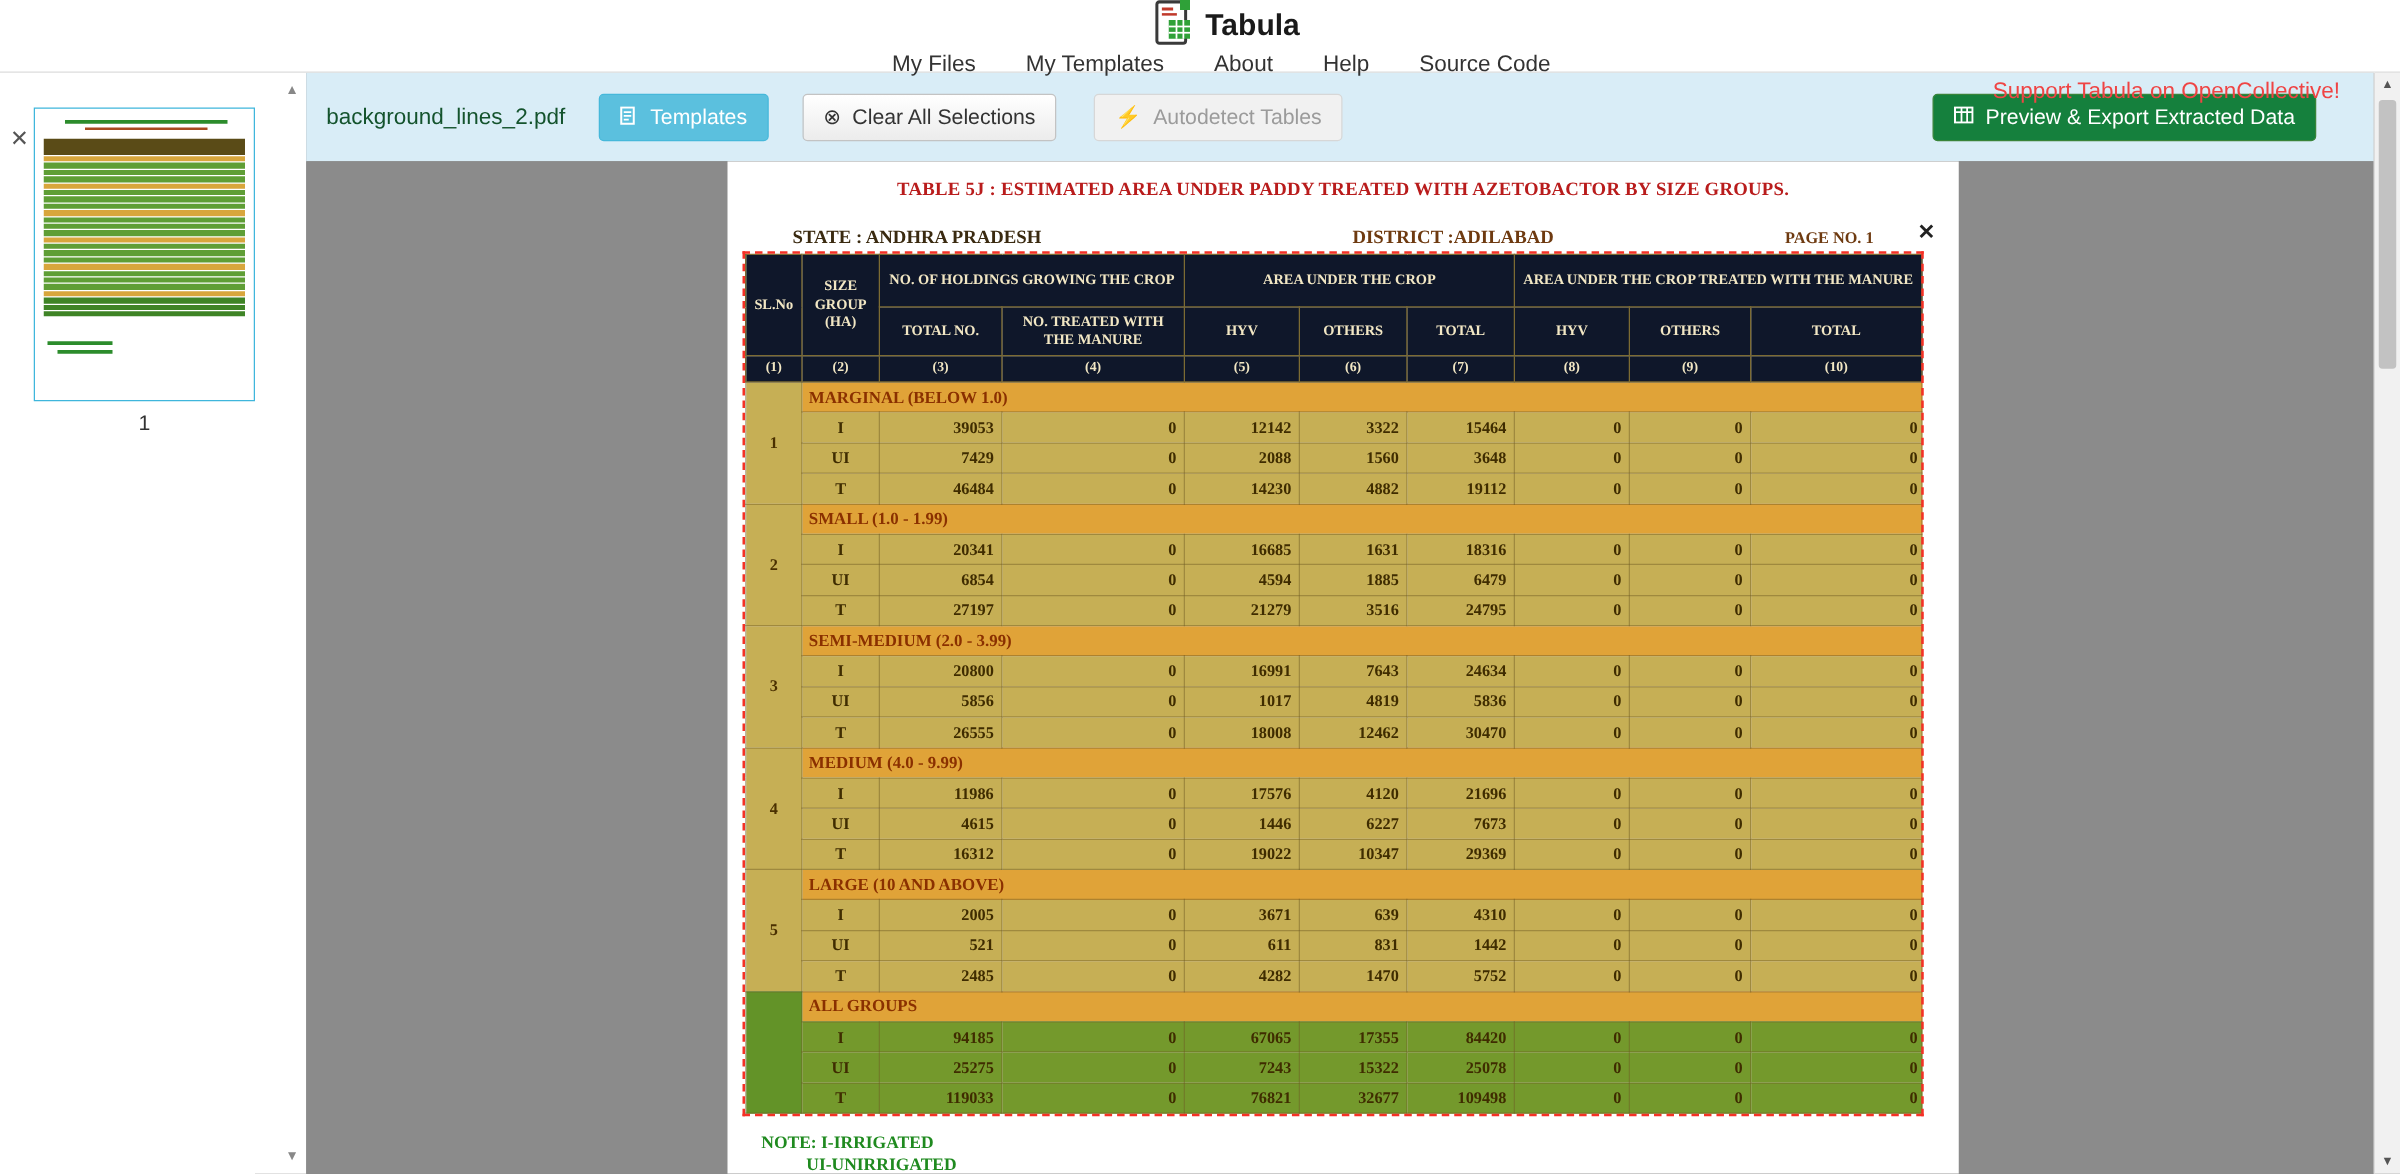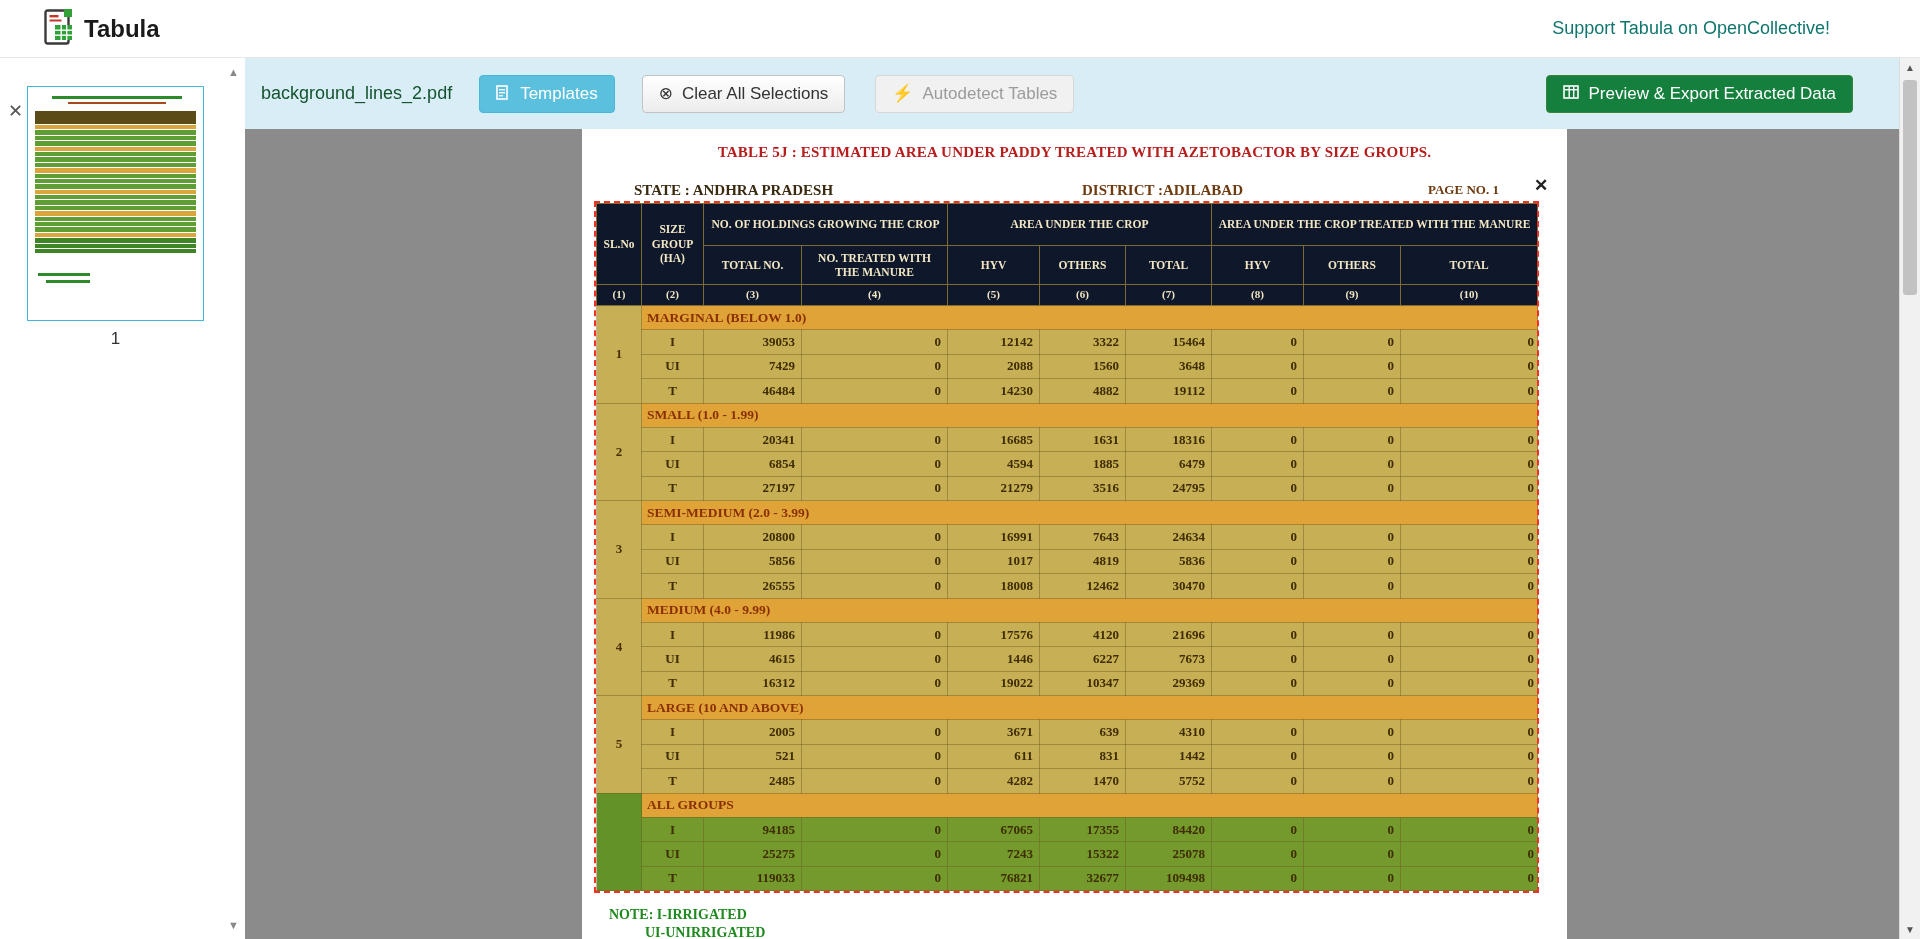--- a/index.html
+++ b/index.html
@@ -1,24 +1,24 @@
 <!DOCTYPE html>
 <html><head>
 <meta charset="utf-8">
 <style>
   * { margin:0; padding:0; box-sizing:border-box; }
   html,body { width:1920px; height:939px; overflow:hidden; font-family:"Liberation Sans",sans-serif; background:#8b8b8b; }
 
   
-  .navbar { position:absolute; top:0; left:0; width:1920px; height:58px; background:#fff; border-bottom:1px solid #e7e7e7; display:flex; align-items:center; z-index:10; }
+  .navbar { position:absolute; top:0; left:0; width:1920px; height:58px; background:#fff; border-bottom:1px solid #e7e7e7; display:flex; align-items:center; z-index:10;flex-direction:column; }
   .brand { display:flex; align-items:center; gap:10px; margin-left:44px; cursor:pointer; }
   .brand-name { font-size:24px; font-weight:bold; color:#1a1a1a; }
   .nav-links { display:flex; gap:40px; margin-left:34px; }
   .nav-link { font-size:18px; color:#333; cursor:pointer; }
-  .support-link { margin-left:auto; margin-right:90px; font-size:18px; color:#0f766e; cursor:pointer; }
+  .support-link { margin-left:auto; margin-right:48px; font-size:18px; color:#ef4444; cursor:pointer; }
 
   
   .toolbar { position:absolute; top:58px; left:245px; right:21px; height:71px; background:#d9edf7; display:flex; align-items:center; }
   .filename { margin-left:16px; font-size:18px; color:#14532d; }
   .btn { display:inline-flex; align-items:center; gap:9px; height:38px; padding:0 16px; border-radius:4px; font-size:17px; border:1px solid transparent; cursor:pointer; white-space:nowrap; }
   .btn-info { background:#5bc0de; border-color:#46b8da; color:#fff; margin-left:27px; }
   .btn-default { background:linear-gradient(#ffffff,#ececec); border-color:#c3c3c3; color:#333; margin-left:27px; }
   .btn-disabled { background:#f1f1f1; border-color:#d7d7d7; color:#9b9b9b; margin-left:30px; cursor:default; }
   .btn-success { background:#15803d; border-color:#398439; color:#fff; margin-left:auto; margin-right:46px; }
   .btn .glyph { font-size:17px; line-height:1; }
@@ -83,20 +83,27 @@
         <rect x="5.5" y="10.5" width="12" height="2" fill="#c0392b"></rect>
         <rect x="11" y="16" width="17" height="15" fill="#2fa138"></rect>
         <rect x="11" y="20.5" width="17" height="1.4" fill="#fff"></rect>
         <rect x="11" y="25.5" width="17" height="1.4" fill="#fff"></rect>
         <rect x="16.5" y="16" width="1.4" height="15" fill="#fff"></rect>
         <rect x="22" y="16" width="1.4" height="15" fill="#fff"></rect>
         <rect x="20" y="0" width="8" height="8" fill="#2fa138"></rect>
       </svg>
     </span>
     <span class="brand-name">Tabula</span>
+  </div>
+  <div class="nav-links">
+    <span class="nav-link">My Files</span>
+    <span class="nav-link">My Templates</span>
+    <span class="nav-link">About</span>
+    <span class="nav-link">Help</span>
+    <span class="nav-link">Source Code</span>
   </div>
   <span class="support-link">Support Tabula on OpenCollective!</span>
 </div>
 
 <div class="sidebar">
   <span class="thumb-close">✕</span>
   <div class="thumbnail">
     <div class="mini-title"></div>
     <div class="mini-title2"></div>
     <div class="mini-table">

